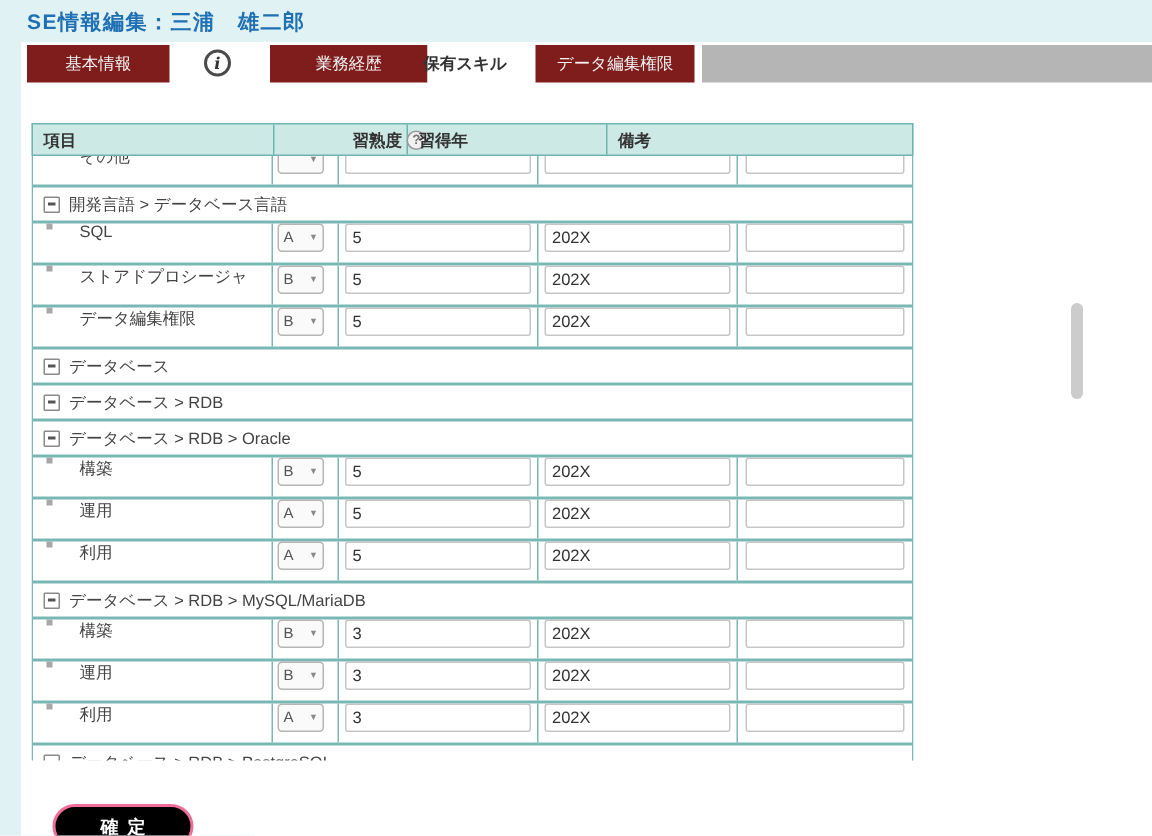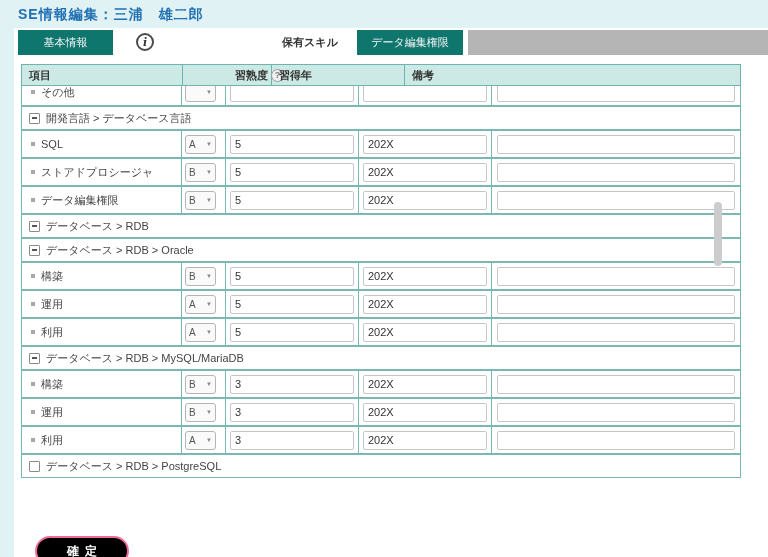--- a/index.html
+++ b/index.html
@@ -19,36 +19,36 @@
     font-size: 14px; font-weight: bold; color: #2070b4; letter-spacing: 1px;
     white-space: nowrap;
   }
   
   .tabbar { position: absolute; left: 18px; top: 30px; right: 0; height: 25px; }
   .tab {
     position: absolute; top: 0; height: 25px;
     display: flex; align-items: center; justify-content: center;
     font-size: 11px; cursor: pointer; white-space: nowrap;
   }
-  .tab.gray { background: #0f766e; color: #f4f4f4; }
+  .tab.gray { background: #7f1d1d; color: #f4f4f4; }
   .tab.active { background: #ffffff; color: #333; font-weight: bold; }
   .tab-basic { left: 0; width: 95px; }
   .tab-career { left: 162px; width: 105px; }
   .tab-skills { left: 267px; width: 50px; }
   .tab-perms  { left: 339px; width: 106px; }
   .tab-filler { position: absolute; left: 450px; right: 0; top: 0; height: 25px; background: #b5b5b5; }
   .info-badge {
     position: absolute; left: 118px; top: 3px; width: 18px; height: 18px;
     border: 2px solid #4a4a4a; border-radius: 50%; background: #fff;
     display: flex; align-items: center; justify-content: center;
     font-family: "DejaVu Serif", serif; font-style: italic; font-weight: bold;
     font-size: 11px; color: #333;
   }
   
-  .skill-table { position: absolute; left: 21px; top: 64px; width: 720px; }
+  .skill-table { position: absolute; left: 21px; top: 82px; width: 588px; }
   .thead {
     display: flex; height: 22px; background: #cde9e5;
     border: 1px solid #6fb3af; font-weight: bold; font-size: 11px;
     align-items: center;
   }
   .thead .hcell { display: flex; align-items: center; height: 100%;
     border-right: 1px solid #6fb3af; padding-left: 7px; white-space: nowrap; overflow: visible; }
   .thead .hcell:last-child { border-right: none; }
   .hc-item { width: 161px; }
   .hc-prof { width: 44px; margin-left: 45px; }
@@ -62,21 +62,21 @@
     margin-left: 3px; cursor: pointer; flex: 0 0 auto;
   }
   .tbody { height: 403px; overflow: hidden; position: relative; }
   .row {
     display: flex; align-items: center; background: #fff;
     border: 1px solid #79b8b4; width: 100%; font-size: 11px; color: #444;
   }
   .row.item-row { height: 28px; }
   .row.group-row { height: 24px; }
   .row.clipped { margin-top: -8px; }
-  .cell { display: flex; align-items: center; height: 100%; }
+  .cell { display: flex; height: 100%; gap: 12px; }
   .cell-item { width: 160px; border-right: 1px solid #79b8b4; }
   .cell-prof { width: 44px; border-right: 1px solid #79b8b4; }
   .cell-years { width: 133px; border-right: 1px solid #79b8b4; }
   .cell-acq { width: 133px; border-right: 1px solid #79b8b4; }
   .cell-rem { flex: 1; }
   .bullet {
     width: 4px; height: 4px; background: #a8a8a8; margin: 0 6px 0 9px; flex: 0 0 auto;
   }
   .minus-box {
     width: 11px; height: 11px; border: 1px solid #8a8a8a; border-radius: 1px;
@@ -126,20 +126,23 @@
 <div class="content-panel"></div>
 
 <div class="page-title">SE情報編集：三浦　雄二郎</div>
 
 <div class="tabbar">
   <div class="tab gray tab-basic">
     <span>基本情報</span>
   </div>
   <div class="info-badge">
     <span>i</span>
+  </div>
+  <div class="tab gray tab-career">
+    <span>業務経歴</span>
   </div>
   <div class="tab active tab-skills">
     <span>保有スキル</span>
   </div>
   <div class="tab gray tab-perms">
     <span>データ編集権限</span>
   </div>
   <div class="tab-filler"></div>
 </div>
 
@@ -249,95 +252,101 @@
           <input value="202X" style="">
         </div>
         <div class="cell cell-rem">
           <input value="" style="">
         </div>
       </div>
       <div class="row group-row">
         <span class="minus-box">
           <span class="minus-bar"></span>
         </span>
-        <span>データベース &gt; RDB</span>
+        <span>データベース</span>
       </div>
       <div class="row group-row">
         <span class="minus-box">
           <span class="minus-bar"></span>
         </span>
-        <span>データベース &gt; RDB &gt; Oracle</span>
-      </div>
-      <div class="row item-row">
-        <div class="cell cell-item">
-          <span class="bullet"></span>
-          <span>構築</span>
-        </div>
-        <div class="cell cell-prof">
-          <span class="sel">
-            <span class="sel-val">B</span>
-            <span class="sel-arrow">▼</span>
-          </span>
-        </div>
-        <div class="cell cell-years">
-          <input value="5" style="">
-        </div>
-        <div class="cell cell-acq">
-          <input value="202X" style="">
-        </div>
-        <div class="cell cell-rem">
-          <input value="" style="">
-        </div>
-      </div>
-      <div class="row item-row">
-        <div class="cell cell-item">
-          <span class="bullet"></span>
-          <span>運用</span>
-        </div>
-        <div class="cell cell-prof">
-          <span class="sel">
-            <span class="sel-val">A</span>
-            <span class="sel-arrow">▼</span>
-          </span>
-        </div>
-        <div class="cell cell-years">
-          <input value="5" style="">
-        </div>
-        <div class="cell cell-acq">
-          <input value="202X" style="">
-        </div>
-        <div class="cell cell-rem">
-          <input value="" style="">
-        </div>
-      </div>
-      <div class="row item-row">
-        <div class="cell cell-item">
-          <span class="bullet"></span>
-          <span>利用</span>
-        </div>
-        <div class="cell cell-prof">
-          <span class="sel">
-            <span class="sel-val">A</span>
-            <span class="sel-arrow">▼</span>
-          </span>
-        </div>
-        <div class="cell cell-years">
-          <input value="5" style="">
-        </div>
-        <div class="cell cell-acq">
-          <input value="202X" style="">
-        </div>
-        <div class="cell cell-rem">
-          <input value="" style="">
-        </div>
+        <span>データベース &gt; RDB</span>
       </div>
       <div class="row group-row">
         <span class="minus-box">
           <span class="minus-bar"></span>
         </span>
+        <span>データベース &gt; RDB &gt; Oracle</span>
+      </div>
+      <div class="row item-row">
+        <div class="cell cell-item">
+          <span class="bullet"></span>
+          <span>構築</span>
+        </div>
+        <div class="cell cell-prof">
+          <span class="sel">
+            <span class="sel-val">B</span>
+            <span class="sel-arrow">▼</span>
+          </span>
+        </div>
+        <div class="cell cell-years">
+          <input value="5" style="">
+        </div>
+        <div class="cell cell-acq">
+          <input value="202X" style="">
+        </div>
+        <div class="cell cell-rem">
+          <input value="" style="">
+        </div>
+      </div>
+      <div class="row item-row">
+        <div class="cell cell-item">
+          <span class="bullet"></span>
+          <span>運用</span>
+        </div>
+        <div class="cell cell-prof">
+          <span class="sel">
+            <span class="sel-val">A</span>
+            <span class="sel-arrow">▼</span>
+          </span>
+        </div>
+        <div class="cell cell-years">
+          <input value="5" style="">
+        </div>
+        <div class="cell cell-acq">
+          <input value="202X" style="">
+        </div>
+        <div class="cell cell-rem">
+          <input value="" style="">
+        </div>
+      </div>
+      <div class="row item-row">
+        <div class="cell cell-item">
+          <span class="bullet"></span>
+          <span>利用</span>
+        </div>
+        <div class="cell cell-prof">
+          <span class="sel">
+            <span class="sel-val">A</span>
+            <span class="sel-arrow">▼</span>
+          </span>
+        </div>
+        <div class="cell cell-years">
+          <input value="5" style="">
+        </div>
+        <div class="cell cell-acq">
+          <input value="202X" style="">
+        </div>
+        <div class="cell cell-rem">
+          <input value="" style="">
+        </div>
+      </div>
+      <div class="row group-row">
+        <span class="minus-box">
+          <span class="minus-bar"></span>
+        </span>
         <span>データベース &gt; RDB &gt; MySQL/MariaDB</span>
       </div>
       <div class="row item-row">
         <div class="cell cell-item">
           <span class="bullet"></span>
           <span>構築</span>
         </div>
         <div class="cell cell-prof">
           <span class="sel">
             <span class="sel-val">B</span>

